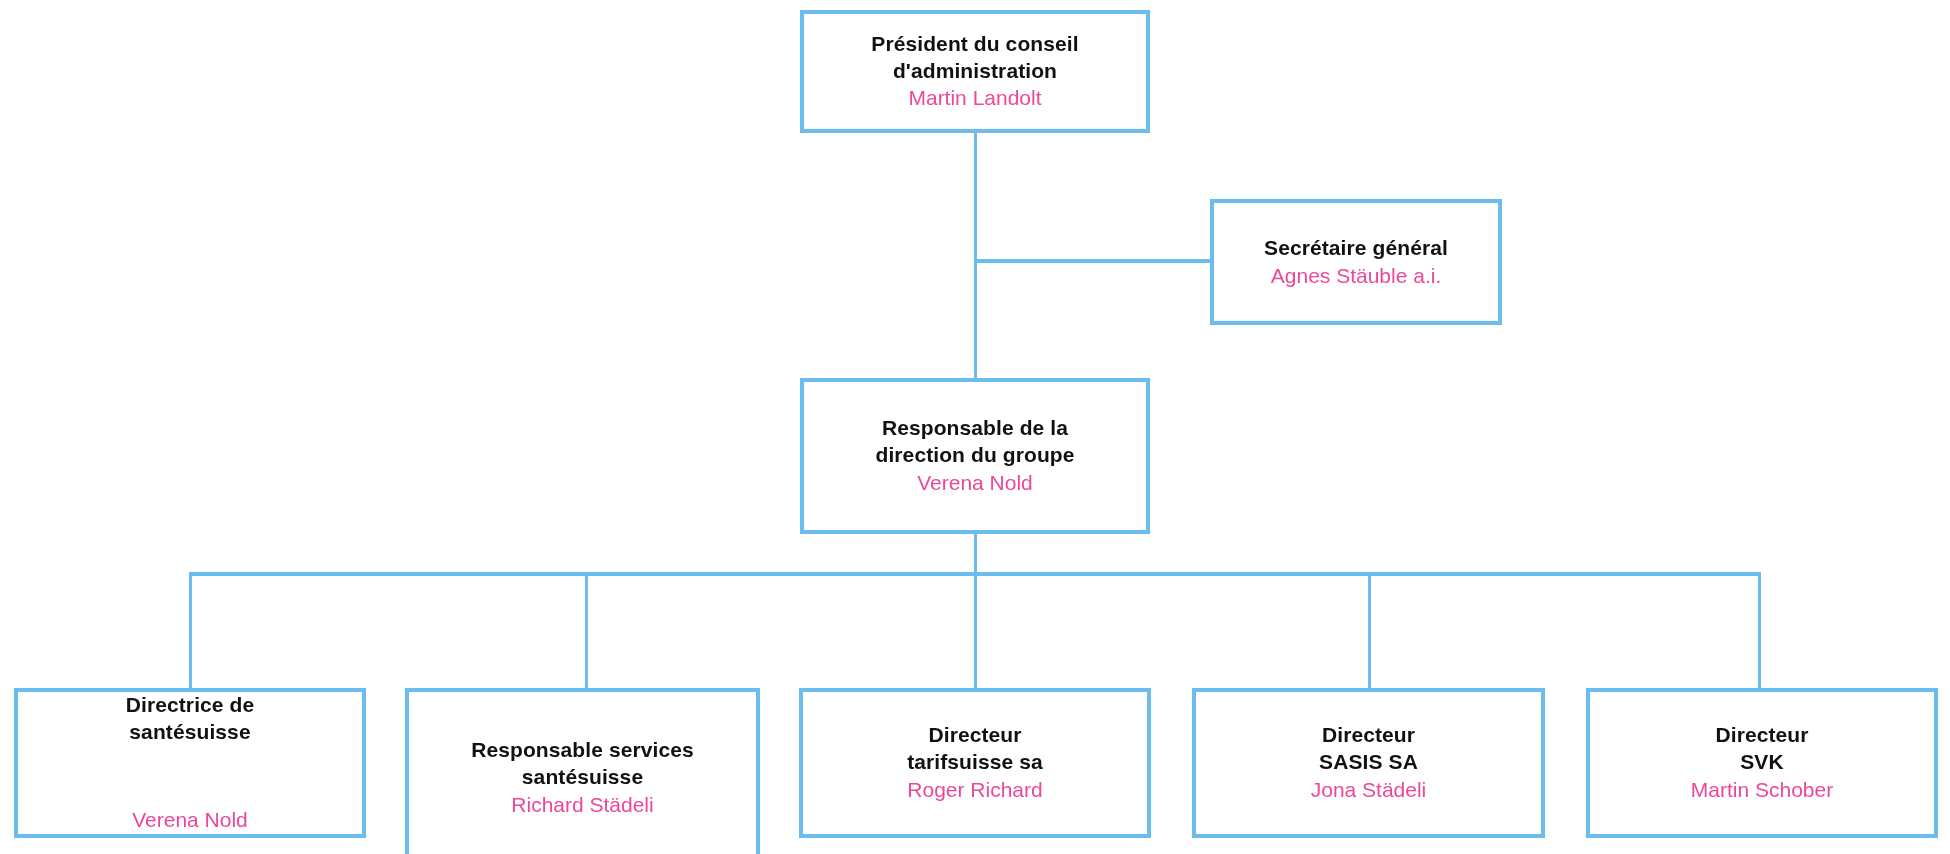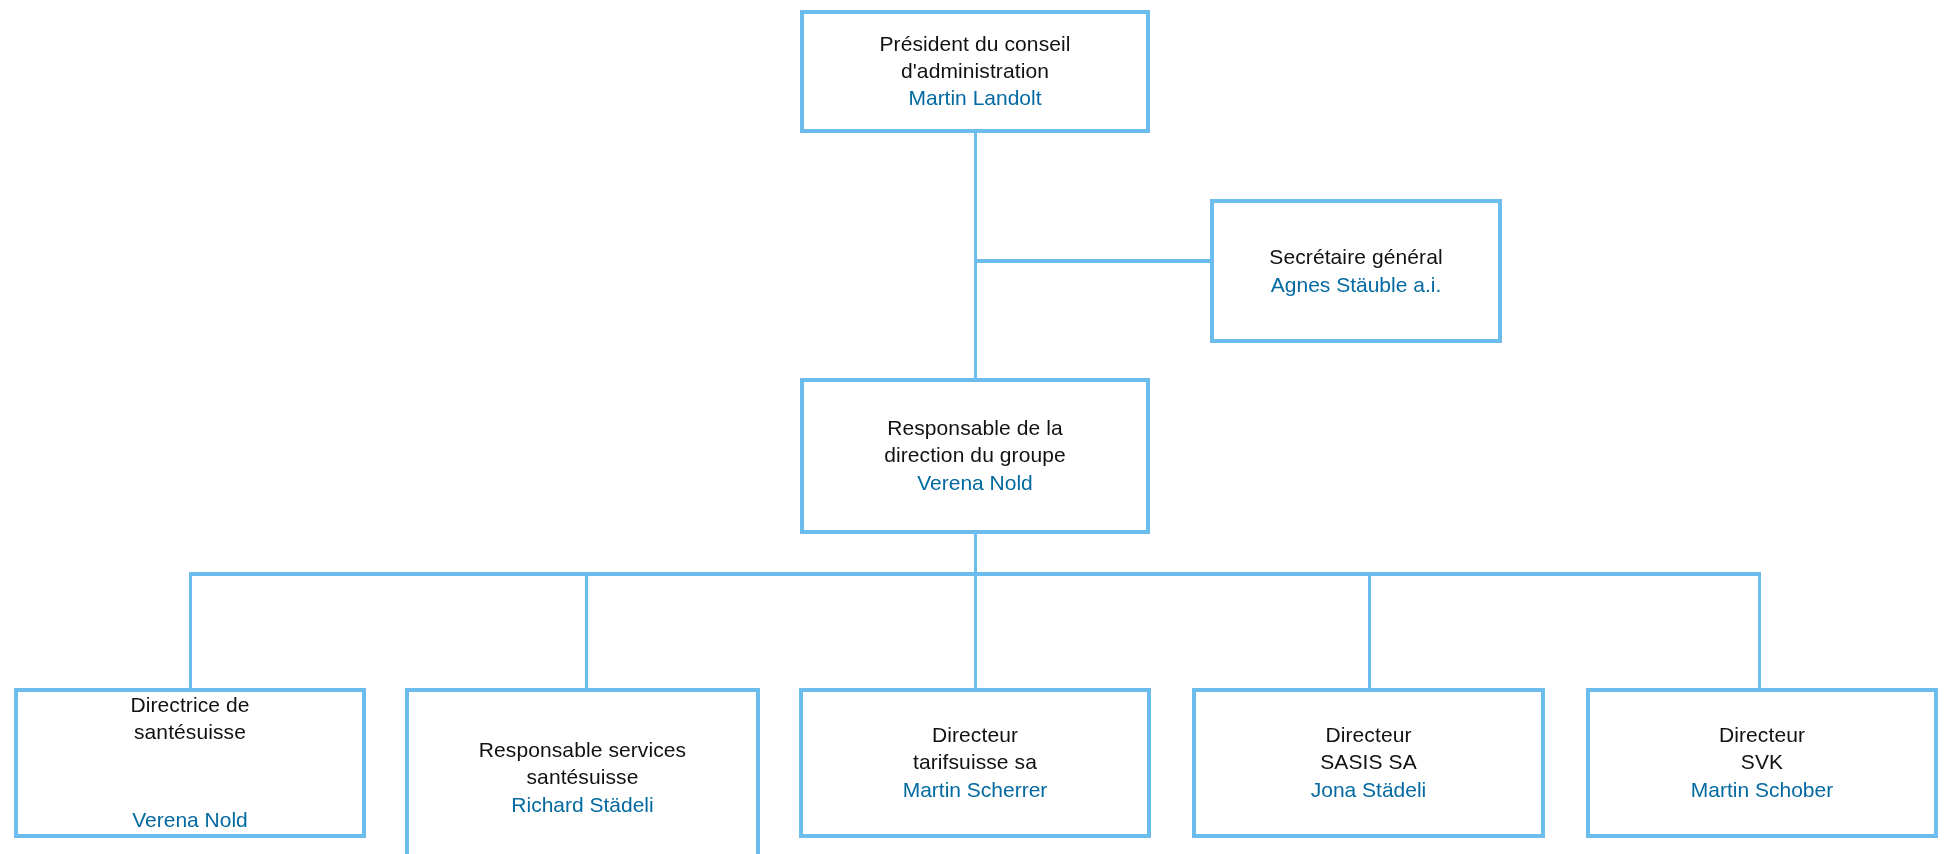--- a/index.html
+++ b/index.html
@@ -30,37 +30,37 @@
     display: flex;
     flex-direction: column;
     align-items: center;
     justify-content: center;
     text-align: center;
     z-index: 3;
     padding: 0 10px;
   }
   .node .title {
     font-size: 21px;
-    font-weight: normal;
+    font-weight: bold;
     color: #111111;
     line-height: 1.28;
     letter-spacing: 0.1px;
     white-space: pre-line;
   }
   .node .person {
     font-size: 21px;
     font-weight: normal;
-    color: #0369a1;
+    color: #ec4899;
     line-height: 1.28;
     margin-top: 1px;
   }
 
   
   #node-chairman      { left: 800px;  top: 10px;  width: 350px; height: 123px; }
-  #node-secretary     { left: 1210px; top: 199px; width: 292px; height: 144px; }
+  #node-secretary     { left: 1210px; top: 199px; width: 292px; height: 126px; }
   #node-group-head    { left: 800px;  top: 378px; width: 350px; height: 156px; }
 
   #node-dir-santesuisse  { left: 14px;   top: 688px; width: 352px; height: 150px; justify-content: space-between; }
   #node-services         { left: 405px;  top: 688px; width: 355px; height: 180px; }
   #node-tarifsuisse      { left: 799px;  top: 688px; width: 352px; height: 150px; }
   #node-sasis            { left: 1192px; top: 688px; width: 353px; height: 150px; }
   #node-svk              { left: 1586px; top: 688px; width: 352px; height: 150px; }
 
   
   .conn {
@@ -128,21 +128,21 @@
 
   <div class="node" id="node-services">
     <div class="title">Responsable services
 santésuisse</div>
     <div class="person">Richard Städeli</div>
   </div>
 
   <div class="node" id="node-tarifsuisse">
     <div class="title">Directeur
 tarifsuisse sa</div>
-    <div class="person">Martin Scherrer</div>
+    <div class="person">Roger Richard</div>
   </div>
 
   <div class="node" id="node-sasis">
     <div class="title">Directeur
 SASIS SA</div>
     <div class="person">Jona Städeli</div>
   </div>
 
   <div class="node" id="node-svk">
     <div class="title">Directeur

